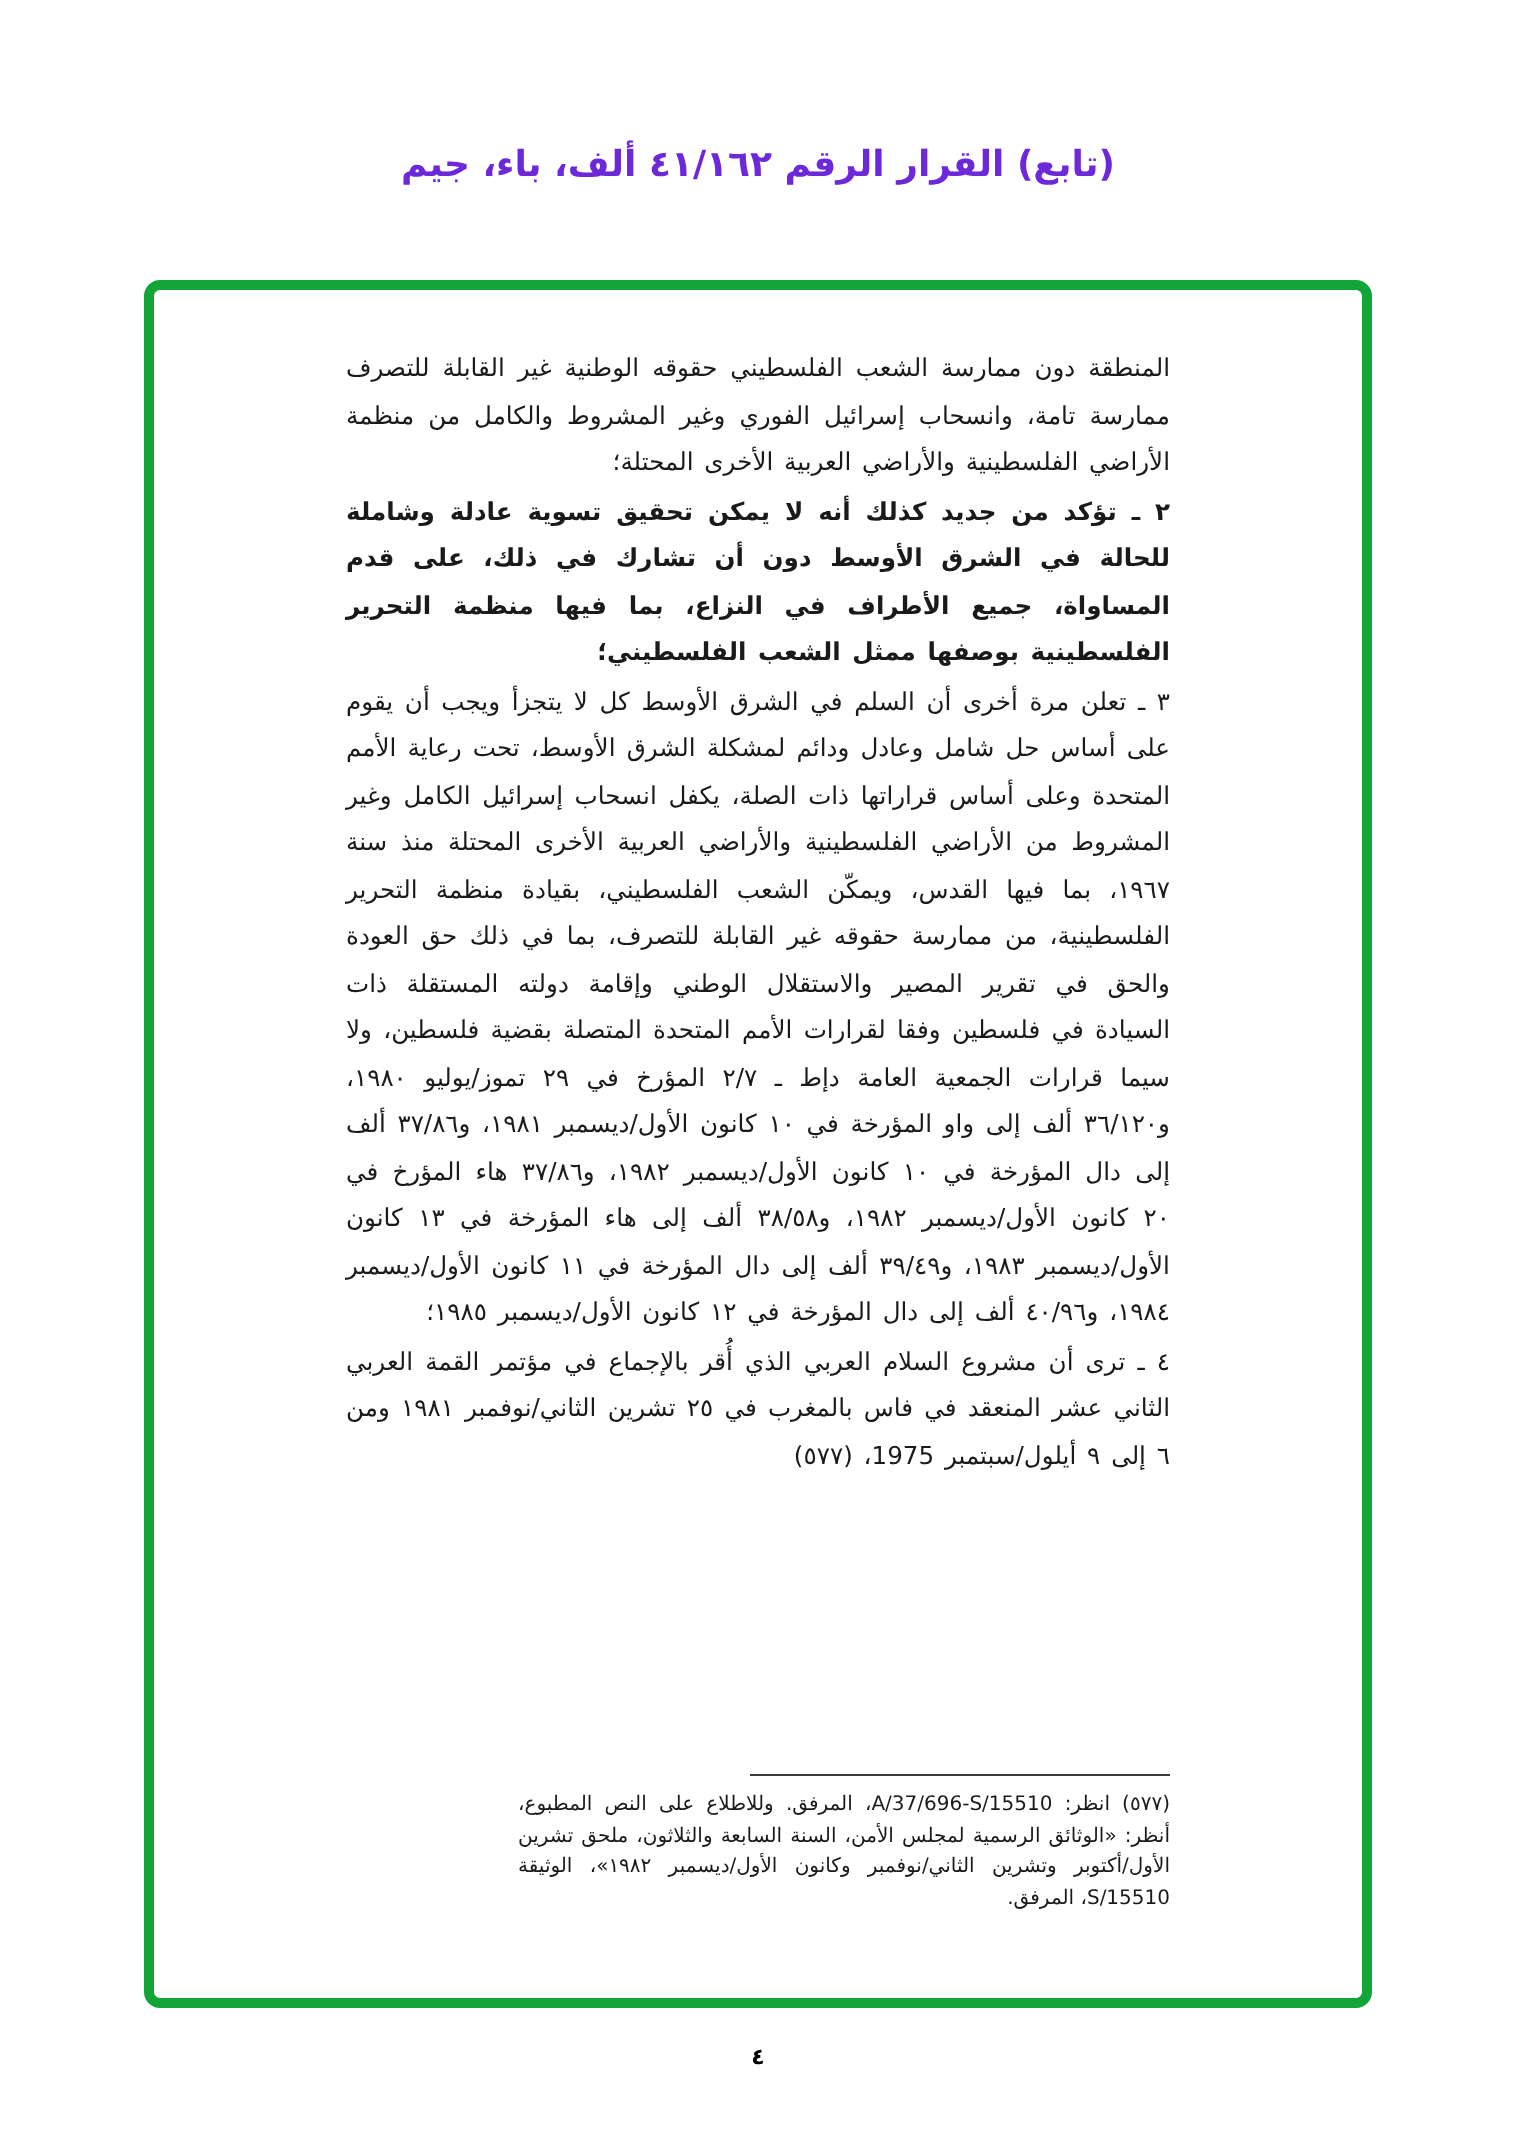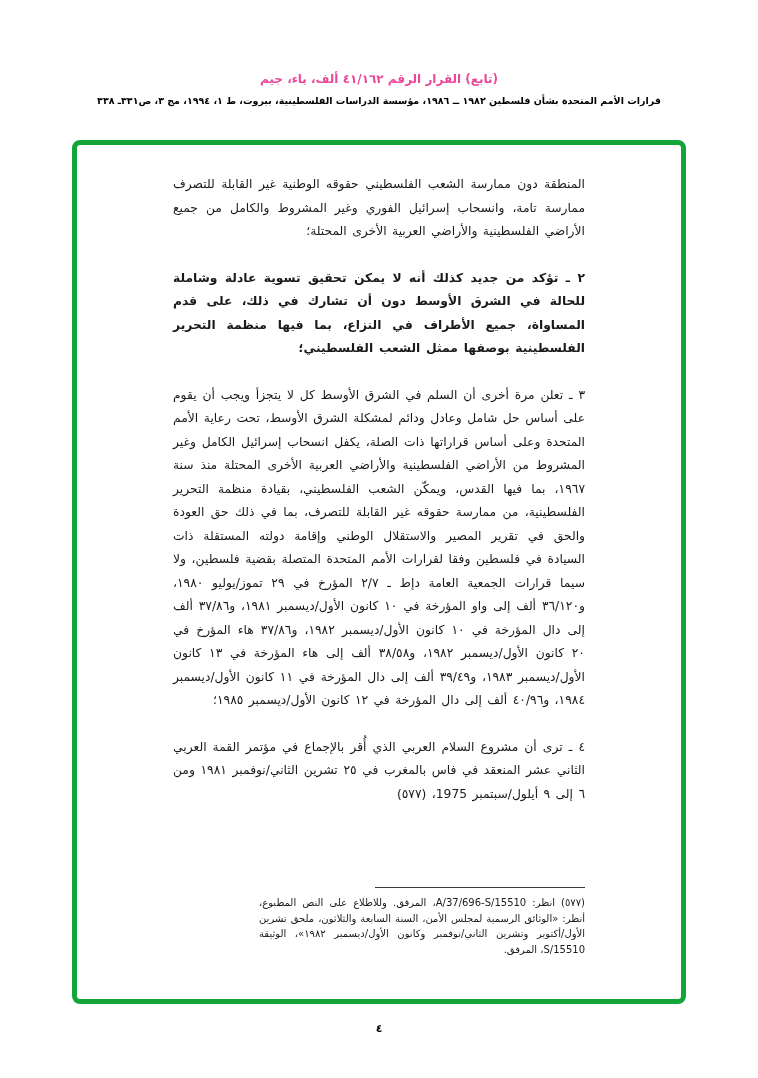--- a/index.html
+++ b/index.html
@@ -24,24 +24,24 @@
   
   .header {
     position: absolute;
     top: 72px;
     left: 0;
     right: 0;
     text-align: center;
   }
   .header-title {
     font-family: "DejaVu Sans", sans-serif;
-    font-size: 12px;
+    font-size: 18px;
     font-weight: bold;
     letter-spacing: 0px;
-    color: #ec4899;
+    color: #6d28d9;
     direction: rtl;
   }
   .header-sub {
     margin-top: 9px;
     font-family: "DejaVu Sans", sans-serif;
     font-size: 9.5px;
     font-weight: bold;
     color: #000000;
     direction: rtl;
   }
@@ -73,21 +73,21 @@
     margin: 0 0 0 0;
     font-family: "DejaVu Sans", sans-serif;
     font-size: 12.3px;
     line-height: 23.5px;
     color: #1a1a1a;
     text-align: justify;
     text-align-last: right;
     word-spacing: 1.5px;
   }
   p.para + p.para {
-    margin-top: 23px;
+    margin-top: 1px;
   }
   .b {
     font-weight: bold;
   }
 
   
   .footnote-wrap {
     position: absolute;
     bottom: 42px;
     right: 96px;
@@ -122,26 +122,25 @@
     color: #000000;
   }
 </style>
 </head>
 <body>
 
 <div class="page">
 
   <div class="header">
     <div class="header-title">(تابع) القرار الرقم ٤١/١٦٢ ألف، باء، جيم</div>
-    <div class="header-sub">قرارات الأمم المتحدة بشأن فلسطين ١٩٨٢ ــ ١٩٨٦، مؤسسة الدراسات الفلسطينية، بيروت، ط ١، ١٩٩٤، مج ٣، ص٣٣١ـ ٣٣٨</div>
   </div>
 
   <div class="frame">
     <div class="content">
-      <p class="para">المنطقة دون ممارسة الشعب الفلسطيني حقوقه الوطنية غير القابلة للتصرف ممارسة تامة، وانسحاب إسرائيل الفوري وغير المشروط والكامل من جميع الأراضي الفلسطينية والأراضي العربية الأخرى المحتلة؛</p>
+      <p class="para">المنطقة دون ممارسة الشعب الفلسطيني حقوقه الوطنية غير القابلة للتصرف ممارسة تامة، وانسحاب إسرائيل الفوري وغير المشروط والكامل من منظمة الأراضي الفلسطينية والأراضي العربية الأخرى المحتلة؛</p>
       <p class="para b">٢ ـ تؤكد من جديد كذلك أنه لا يمكن تحقيق تسوية عادلة وشاملة للحالة في الشرق الأوسط دون أن تشارك في ذلك، على قدم المساواة، جميع الأطراف في النزاع، بما فيها منظمة التحرير الفلسطينية بوصفها ممثل الشعب الفلسطيني؛</p>
       <p class="para">٣ ـ تعلن مرة أخرى أن السلم في الشرق الأوسط كل لا يتجزأ ويجب أن يقوم على أساس حل شامل وعادل ودائم لمشكلة الشرق الأوسط، تحت رعاية الأمم المتحدة وعلى أساس قراراتها ذات الصلة، يكفل انسحاب إسرائيل الكامل وغير المشروط من الأراضي الفلسطينية والأراضي العربية الأخرى المحتلة منذ سنة ١٩٦٧، بما فيها القدس، ويمكّن الشعب الفلسطيني، بقيادة منظمة التحرير الفلسطينية، من ممارسة حقوقه غير القابلة للتصرف، بما في ذلك حق العودة والحق في تقرير المصير والاستقلال الوطني وإقامة دولته المستقلة ذات السيادة في فلسطين وفقا لقرارات الأمم المتحدة المتصلة بقضية فلسطين، ولا سيما قرارات الجمعية العامة دإط ـ ٢/٧ المؤرخ في ٢٩ تموز/يوليو ١٩٨٠، و٣٦/١٢٠ ألف إلى واو المؤرخة في ١٠ كانون الأول/ديسمبر ١٩٨١، و٣٧/٨٦ ألف إلى دال المؤرخة في ١٠ كانون الأول/ديسمبر ١٩٨٢، و٣٧/٨٦ هاء المؤرخ في ٢٠ كانون الأول/ديسمبر ١٩٨٢، و٣٨/٥٨ ألف إلى هاء المؤرخة في ١٣ كانون الأول/ديسمبر ١٩٨٣، و٣٩/٤٩ ألف إلى دال المؤرخة في ١١ كانون الأول/ديسمبر ١٩٨٤، و٤٠/٩٦ ألف إلى دال المؤرخة في ١٢ كانون الأول/ديسمبر ١٩٨٥؛</p>
       <p class="para">٤ ـ ترى أن مشروع السلام العربي الذي أُقر بالإجماع في مؤتمر القمة العربي الثاني عشر المنعقد في فاس بالمغرب في ٢٥ تشرين الثاني/نوفمبر ١٩٨١ ومن ٦ إلى ٩ أيلول/سبتمبر 1975، (٥٧٧)</p>
     </div>
 
     <div class="footnote-wrap">
       <div class="footnote-rule"></div>
       <div class="footnote">(٥٧٧) انظر: A/37/696-S/15510، المرفق. وللاطلاع على النص المطبوع، أنظر: «الوثائق الرسمية لمجلس الأمن، السنة السابعة والثلاثون، ملحق تشرين الأول/أكتوبر وتشرين الثاني/نوفمبر وكانون الأول/ديسمبر ١٩٨٢»، الوثيقة S/15510، المرفق.</div>
     </div>
   </div>

